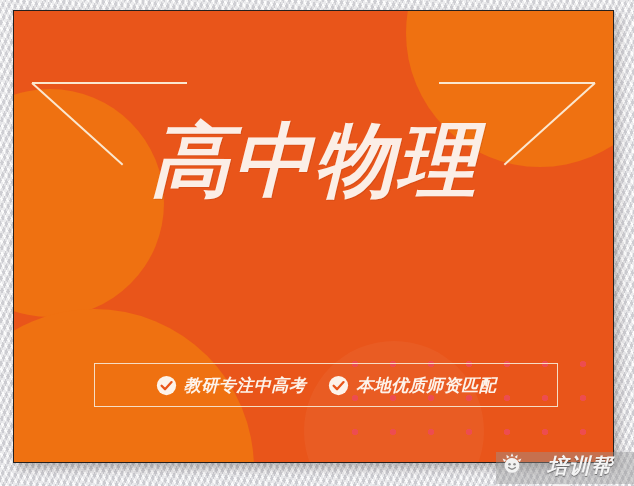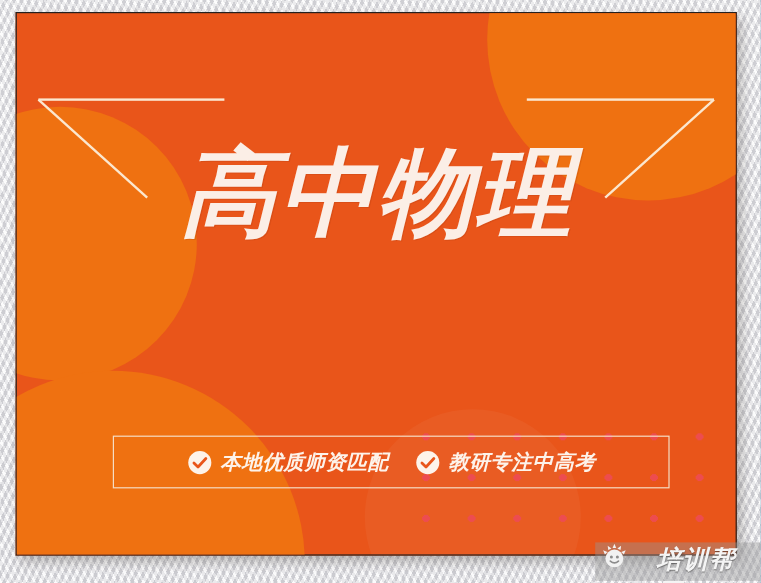--- a/index.html
+++ b/index.html
@@ -218,31 +218,31 @@
 
     <div class="badges">
 
       <div class="badge">
         <span class="check-icon">
           <svg viewBox="0 0 24 24" width="21" height="21" aria-hidden="true">
             <circle cx="12" cy="12" r="11" fill="#fdf3ea"></circle>
             <path d="M6.4 12.3 L10.3 16.2 L17.8 8.1" fill="none" stroke="#e9551a" stroke-width="2.6" stroke-linecap="round" stroke-linejoin="round"></path>
           </svg>
         </span>
-        <span class="badge-label">本地优质师资匹配</span>
+        <span class="badge-label">教研专注中高考</span>
       </div>
 
       <div class="badge">
         <span class="check-icon">
           <svg viewBox="0 0 24 24" width="21" height="21" aria-hidden="true">
             <circle cx="12" cy="12" r="11" fill="#fdf3ea"></circle>
             <path d="M6.4 12.3 L10.3 16.2 L17.8 8.1" fill="none" stroke="#e9551a" stroke-width="2.6" stroke-linecap="round" stroke-linejoin="round"></path>
           </svg>
         </span>
-        <span class="badge-label">教研专注中高考</span>
+        <span class="badge-label">本地优质师资匹配</span>
       </div>
 
     </div>
   </div>
 
   <div class="watermark">
     <span class="wm-icon">
       <svg viewBox="0 0 24 24" width="24" height="24" aria-hidden="true">
         <g fill="#f2f2f2">
           <path d="M12 1.2 l1.5 3.4 -3 0 z"></path>

